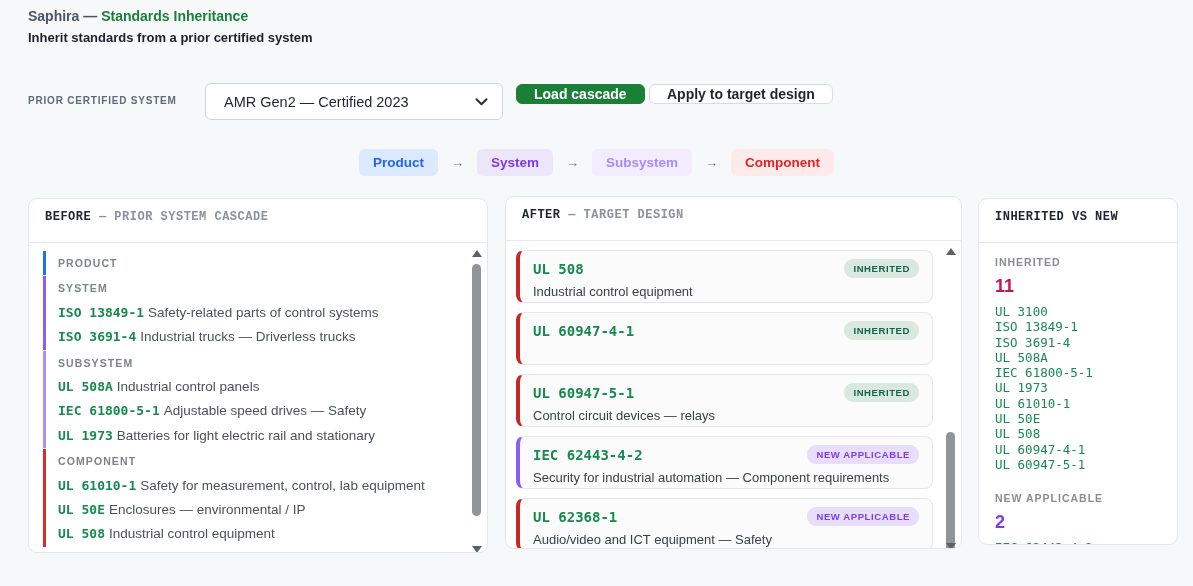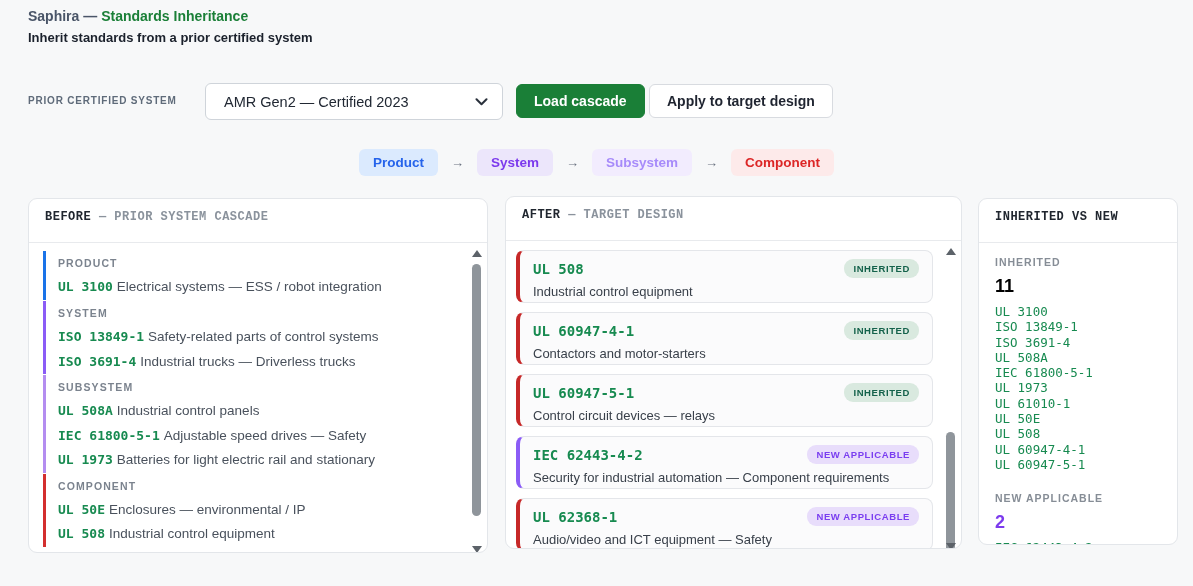--- a/index.html
+++ b/index.html
@@ -20,21 +20,21 @@
   
   .ctl-label { position:absolute; left:28px; top:95px; font-size:10px; font-weight:700; letter-spacing:.8px; color:#5f6b7a; }
   .ctl-select {
     position:absolute; left:205px; top:83px; width:298px; height:37px;
     background:#fff; border:1px solid #cfd4da; border-radius:6px;
     display:flex; align-items:center; justify-content:space-between;
     padding:0 14px 0 18px; font-size:14.5px; color:#212833; cursor:pointer;
   }
   .chevron { font-size:12px; color:#2a313c; font-weight:700; }
   .btn {
-    position:absolute; top:84px; height:34px; border-radius:6px;
+    position:absolute; top:84px; height:20px; border-radius:6px;
     display:flex; align-items:center; padding:0 17px;
     font-size:14px; font-weight:700; cursor:pointer;
   }
   .btn-primary { left:516px; background:#1a7f37; color:#fff; border:1px solid #1a7f37; }
   .btn-secondary { left:649px; background:#fff; color:#1f2430; border:1px solid #d8dbe0; font-weight:600; }
 
   
   .levels { position:absolute; left:0; top:149px; width:100%; display:flex; justify-content:center; align-items:center; gap:13px; }
   .level-pill { padding:6px 14px; border-radius:6px; font-size:13.5px; font-weight:700; }
   .level-arrow { color:#6b7280; font-size:13px; }
@@ -66,21 +66,21 @@
   .std-card .code { font-family:"DejaVu Sans Mono", monospace; font-weight:700; color:#178a50; font-size:14px; }
   .std-card .desc { font-size:13px; color:#39404a; margin-top:6px; }
   .badge { font-size:9.5px; font-weight:700; letter-spacing:.6px; padding:4px 9px; border-radius:9px; }
   .badge.inherited { background:#d9e9df; color:#14624b; }
   .badge.new { background:#e8ddfb; color:#7a3ef0; }
 
   
   .sum-body { padding:13px 16px; }
   .sum-label { font-size:10.5px; font-weight:700; letter-spacing:1px; color:#868d96; }
   .sum-count { font-size:18px; font-weight:700; margin:8px 0 7px 0; }
-  .sum-count.green { color:#000000; }
+  .sum-count.green { color:#be185d; }
   .sum-count.purple { color:#7c3aed; }
   .sum-code { font-family:"DejaVu Sans Mono", monospace; font-size:12.5px; color:#178a50; line-height:15.3px; white-space:nowrap; }
   .sum-gap { height:20px; }
 
   
   .vscroll { position:absolute; right:4px; top:5px; bottom:5px; width:13px; }
   .vs-arrow { position:absolute; left:50%; transform:translateX(-50%); width:0; height:0; border-left:5px solid transparent; border-right:5px solid transparent; }
   .vs-arrow.up { top:2px; border-bottom:7px solid #5c6269; }
   .vs-arrow.down { bottom:2px; border-top:7px solid #5c6269; }
   .vs-thumb { position:absolute; left:2px; width:9px; background:#8f959b; border-radius:5px; }
@@ -117,35 +117,35 @@
 
 <div class="panel panel-before">
   <div class="panel-hd">
     <span class="t">BEFORE</span>
     <span class="s">— PRIOR SYSTEM CASCADE</span>
   </div>
   <div class="before-body">
     <div>
         <div class="csection" style="border-left-color: rgb(26, 115, 232);">
           <div class="csection-label">PRODUCT</div>
-          <div class="citem"><span class="code">UL 3100</span><span>Electrical systems — ESS / robot integration</span></div>
         </div>
         <div class="csection" style="border-left-color: rgb(139, 92, 246);">
           <div class="csection-label">SYSTEM</div>
           <div class="citem"><span class="code">ISO 13849-1</span><span>Safety-related parts of control systems</span></div>
           <div class="citem"><span class="code">ISO 3691-4</span><span>Industrial trucks — Driverless trucks</span></div>
         </div>
         <div class="csection" style="border-left-color: rgb(180, 141, 240);">
           <div class="csection-label">SUBSYSTEM</div>
           <div class="citem"><span class="code">UL 508A</span><span>Industrial control panels</span></div>
           <div class="citem"><span class="code">IEC 61800-5-1</span><span>Adjustable speed drives — Safety</span></div>
           <div class="citem"><span class="code">UL 1973</span><span>Batteries for light electric rail and stationary</span></div>
         </div>
         <div class="csection" style="border-left-color: rgb(211, 47, 47);">
           <div class="csection-label">COMPONENT</div>
+          <div class="citem"><span class="code">UL 61010-1</span><span>Safety for measurement, control, lab equipment</span></div>
           <div class="citem"><span class="code">UL 50E</span><span>Enclosures — environmental / IP</span></div>
           <div class="citem"><span class="code">UL 508</span><span>Industrial control equipment</span></div>
         </div>
       </div>
     <div class="vscroll">
       <div class="vs-arrow up"></div>
       <div class="vs-thumb"></div>
       <div class="vs-arrow down"></div>
     </div>
   </div>
@@ -163,21 +163,20 @@
             <span class="code">UL 508</span>
             <span class="badge inherited">INHERITED</span>
           </div>
           <div class="desc">Industrial control equipment</div>
         </div>
         <div class="std-card" style="border-left-color: rgb(198, 40, 40);">
           <div class="std-card-top">
             <span class="code">UL 60947-4-1</span>
             <span class="badge inherited">INHERITED</span>
           </div>
-          <div class="desc">Contactors and motor-starters</div>
         </div>
         <div class="std-card" style="border-left-color: rgb(198, 40, 40);">
           <div class="std-card-top">
             <span class="code">UL 60947-5-1</span>
             <span class="badge inherited">INHERITED</span>
           </div>
           <div class="desc">Control circuit devices — relays</div>
         </div>
         <div class="std-card" style="border-left-color: rgb(139, 92, 246);">
           <div class="std-card-top">

